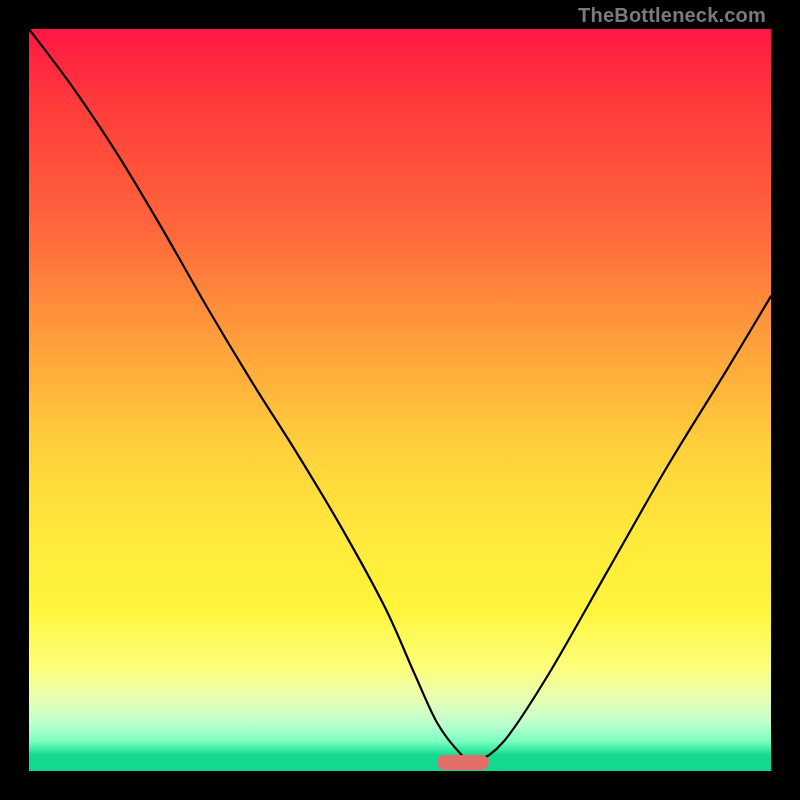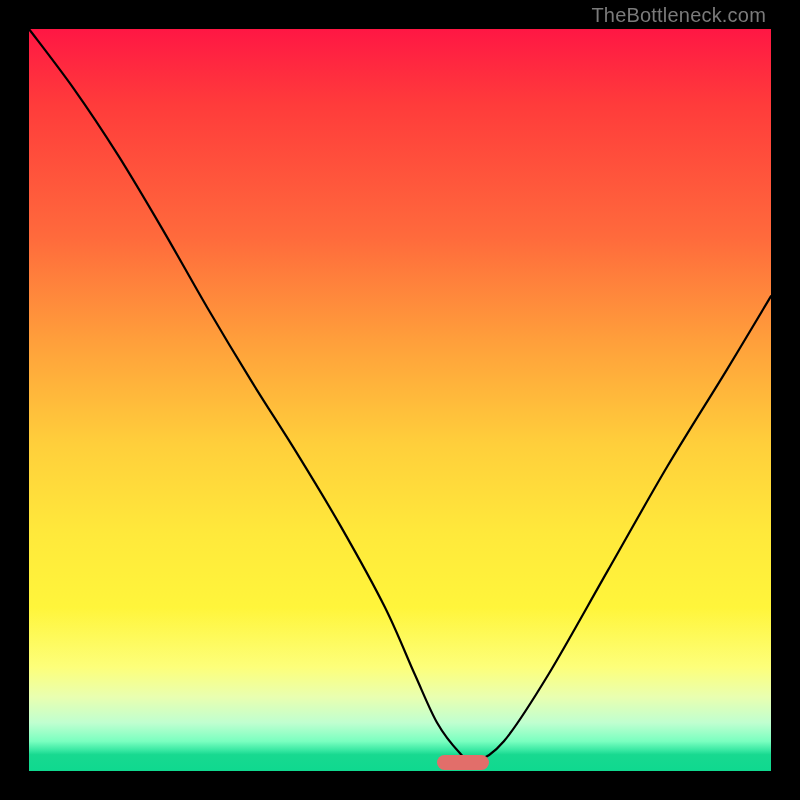--- a/index.html
+++ b/index.html
@@ -40,21 +40,21 @@
       #18d990 97.8%,
       #0fd98f 100%
     );
   }
   .watermark {
     position: absolute;
     top: 4px;
     right: 34px;
     color: #7a7a7a;
     font-size: 20px;
-    font-weight: 400;
+    font-weight: 700;
     letter-spacing: 0.2px;
     user-select: none;
   }
   svg.curve {
     position: absolute;
     left: 0;
     top: 0;
     width: 742px;
     height: 742px;
     overflow: visible;

